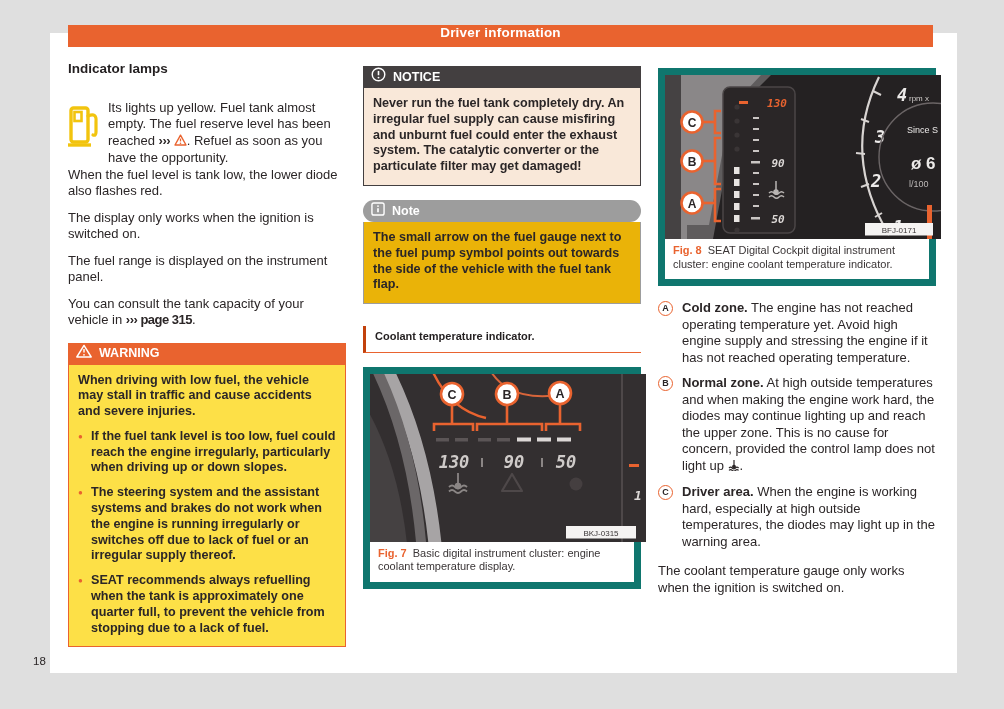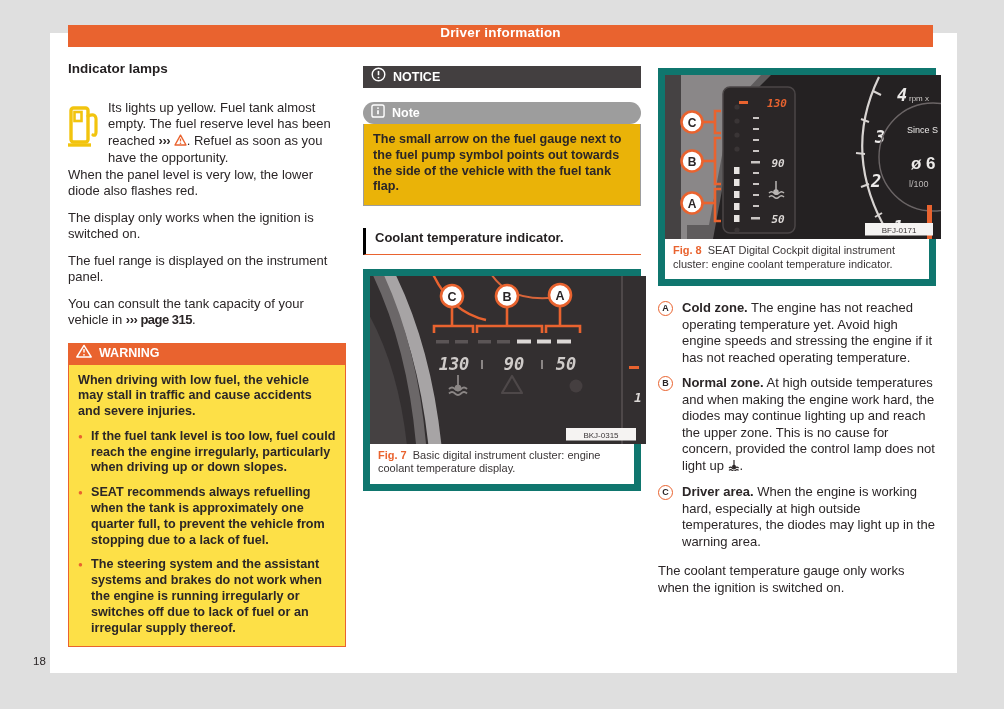--- a/index.html
+++ b/index.html
@@ -55,23 +55,23 @@
   ul.warn-list li { position:relative; padding-left:13px; margin-bottom:9px; }
   ul.warn-list li:last-child { margin-bottom:0; }
   ul.warn-list li::before {
     content:"\25CF"; position:absolute; left:0; top:0;
     color:#e9632f; font-size:8px; line-height:15.8px;
   }
 
   
   .section-heading {
     margin-top:22px; margin-bottom:14px;
-    border-left:3px solid #000000; border-bottom:1px solid #e9632f;
+    border-left:3px solid #c2410c; border-bottom:1px solid #e9632f;
     padding:2px 0 7px 9px;
-    font-size:13px; font-weight:bold; color:#231f20;
+    font-size:11px; font-weight:bold; color:#231f20;
   }
 
   
   .figure { border:7px solid #0f766e; background:#fff; }
   .figure svg { display:block; }
   .fig-caption {
     padding:5px 8px 8px 8px; font-size:11px; line-height:13.5px; color:#3a3536;
   }
   .fig-label { color:#e9632f; font-weight:bold; margin-right:6px; }
 
@@ -115,21 +115,21 @@
         </svg>
       </span>
       <span>Its lights up yellow. Fuel tank almost empty. The fuel reserve level has been reached </span><span class="ref">›››</span>
       <span class="inline-icon">
         <svg width="13" height="12" viewBox="0 0 13 12">
           <path d="M6.5 1.2 L12 11 H1 Z" fill="none" stroke="#e9632f" stroke-width="1.4" stroke-linejoin="round"></path>
           <line x1="6.5" y1="4.6" x2="6.5" y2="7.4" stroke="#e9632f" stroke-width="1.3"></line>
           <circle cx="6.5" cy="9.2" r="0.8" fill="#e9632f"></circle>
         </svg>
       </span><span>. Refuel as soon as you have the opportunity.</span><br>
-      <span>When the panel level is very low, the lower diode also flashes red.</span>
+      <span>When the fuel level is tank low, the lower diode also flashes red.</span>
     </div>
 
     <p class="body-p">The display only works when the ignition is switched on.</p>
     <p class="body-p">The fuel range is displayed on the instrument panel.</p>
     <p class="body-p"><span>You can consult the tank capacity of your vehicle in </span><span class="ref bold">››› page 315</span><span>.</span></p>
 
     <div class="alert warn" style="margin-top:14px;">
       <div class="alert-head">
         <span>
           <svg width="16" height="14" viewBox="0 0 20 17">
@@ -137,40 +137,41 @@
             <line x1="10" y1="6" x2="10" y2="10.5" stroke="#fff" stroke-width="1.8"></line>
             <circle cx="10" cy="13.2" r="1.1" fill="#fff"></circle>
           </svg>
         </span>
         <span>WARNING</span>
       </div>
       <div class="alert-body">
         <div>When driving with low fuel, the vehicle may stall in traffic and cause accidents and severe injuries.</div>
         <ul class="warn-list">
           <li>If the fuel tank level is too low, fuel could reach the engine irregularly, particularly when driving up or down slopes.</li>
+          <li>The steering system and the assistant systems and brakes do not work when the engine is running irregularly or switches off due to lack of fuel or an irregular supply thereof.</li>
           <li>SEAT recommends always refuelling when the tank is approximately one quarter full, to prevent the vehicle from stopping due to a lack of fuel.</li>
-          <li>The steering system and the assistant systems and brakes do not work when the engine is running irregularly or switches off due to lack of fuel or an irregular supply thereof.</li>
         </ul>
       </div>
     </div>
   </div>
 
   <div class="col col-middle">
 
     <div class="alert notice">
       <div class="alert-head">
         <span>
           <svg width="15" height="15" viewBox="0 0 16 16">
             <circle cx="8" cy="8" r="6.7" fill="none" stroke="#fff" stroke-width="1.5"></circle>
             <line x1="8" y1="4.2" x2="8" y2="8.8" stroke="#fff" stroke-width="1.7"></line>
             <circle cx="8" cy="11.3" r="1" fill="#fff"></circle>
           </svg>
         </span>
         <span>NOTICE</span>
       </div>
+      <div class="alert-body">Never run the fuel tank completely dry. An irregular fuel supply can cause misfiring and unburnt fuel could enter the exhaust system. The catalytic converter or the particulate filter may get damaged!</div>
     </div>
 
     <div class="alert note">
       <div class="alert-head">
         <span>
           <svg width="14" height="14" viewBox="0 0 15 15">
             <rect x="1" y="1" width="13" height="13" rx="2" fill="none" stroke="#fff" stroke-width="1.5"></rect>
             <circle cx="7.5" cy="4.4" r="1" fill="#fff"></circle>
             <line x1="7.5" y1="6.6" x2="7.5" y2="11" stroke="#fff" stroke-width="1.8"></line>
           </svg>
@@ -336,21 +337,21 @@
         <text x="234" y="157.5" text-anchor="middle" font-size="8" fill="#3a3536">BFJ-0171</text>
       </svg>
       <div class="fig-caption">
         <span class="fig-label">Fig. 8</span><span>SEAT Digital Cockpit digital instrument cluster: engine coolant temperature indicator.</span>
       </div>
     </div>
 
     <div class="zone-list">
       <div class="zone-item">
         <div class="zone-key">A</div>
-        <div class="zone-text"><span class="bold">Cold zone.</span><span> The engine has not reached operating temperature yet. Avoid high engine speeds and stressing the engine if it has not reached operating temperature.</span></div>
+        <div class="zone-text"><span class="bold">Cold zone.</span><span> The engine has not reached operating temperature yet. Avoid high engine supply and stressing the engine if it has not reached operating temperature.</span></div>
       </div>
       <div class="zone-item">
         <div class="zone-key">B</div>
         <div class="zone-text"><span class="bold">Normal zone.</span><span> At high outside temperatures and when making the engine work hard, the diodes may continue lighting up and reach the upper zone. This is no cause for concern, provided the control lamp does not light up </span><span class="inline-icon"><svg width="12" height="12" viewBox="0 0 12 12">
                 <g stroke="#2b2627" stroke-width="1.2" fill="none">
                   <line x1="6" y1="1" x2="6" y2="6.5"></line>
                   <circle cx="6" cy="7.6" r="1.3" fill="#2b2627"></circle>
                   <path d="M1,9 q1.6,-1.6 3.2,0 q1.6,1.6 3.2,0 q1.6,-1.6 3.2,0"></path>
                   <path d="M1,11.4 q1.6,-1.6 3.2,0 q1.6,1.6 3.2,0 q1.6,-1.6 3.2,0"></path>
                 </g>

